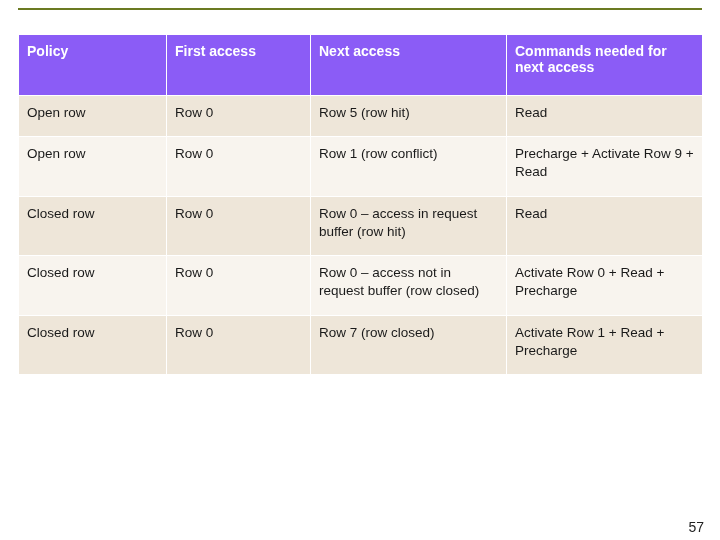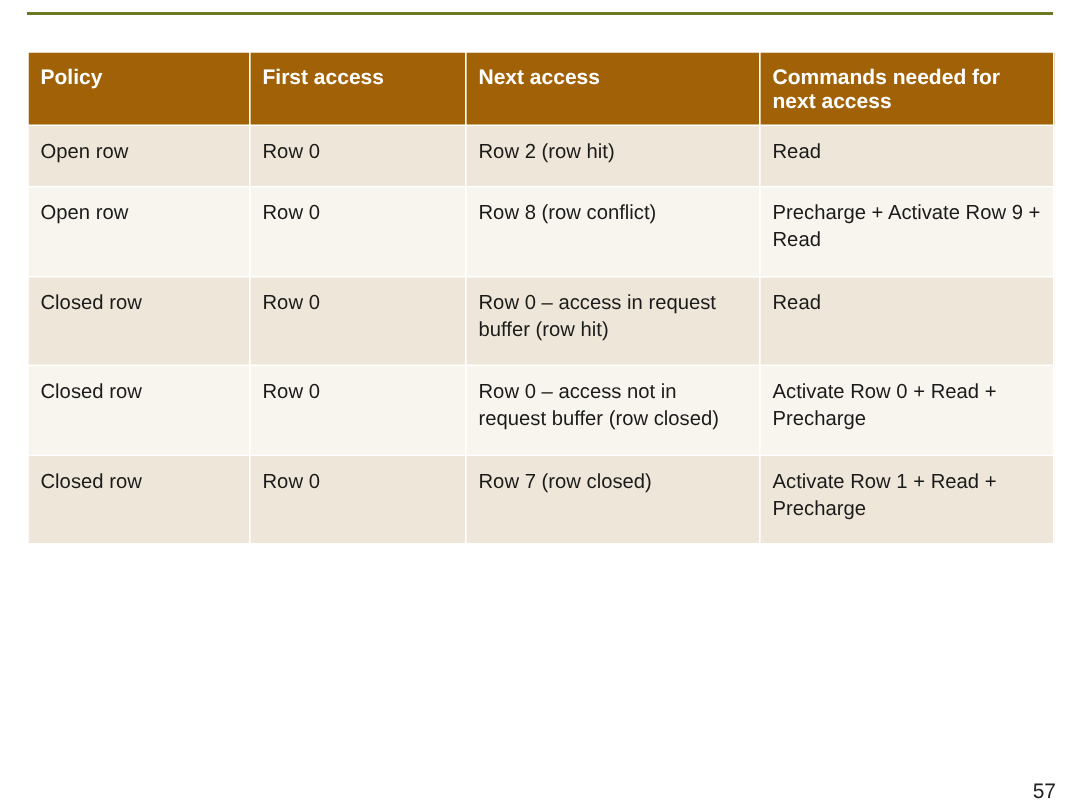--- a/index.html
+++ b/index.html
@@ -36,27 +36,27 @@
   table {
     border-collapse: collapse;
     width: 684px;
     table-layout: fixed;
   }
   col.c0 { width: 148px; }
   col.c1 { width: 144px; }
   col.c2 { width: 196px; }
   col.c3 { width: 196px; }
   th {
-    background: #a16207;
+    background: #8b5cf6;
     color: #ffffff;
     font-weight: 700;
     font-size: 14px;
     text-align: left;
     vertical-align: top;
-    padding: 8px 8px 8px 8px;
+    padding: 8px 8px 20px 8px;
     border: 1px solid #ffffff;
   }
   td {
     font-size: 13.5px;
     text-align: left;
     vertical-align: top;
     padding: 8px 8px 14px 8px;
     border: 1px solid #ffffff;
     line-height: 1.35;
   }
@@ -88,27 +88,27 @@
         <th>Policy</th>
         <th>First access</th>
         <th>Next access</th>
         <th>Commands needed for next access</th>
       </tr>
     </thead>
     <tbody>
       <tr>
         <td>Open row</td>
         <td>Row 0</td>
-        <td>Row 2 (row hit)</td>
+        <td>Row 5 (row hit)</td>
         <td>Read</td>
       </tr>
       <tr>
         <td>Open row</td>
         <td>Row 0</td>
-        <td>Row 8 (row conflict)</td>
+        <td>Row 1 (row conflict)</td>
         <td>Precharge + Activate Row 9 + Read</td>
       </tr>
       <tr>
         <td>Closed row</td>
         <td>Row 0</td>
         <td>Row 0 – access in request buffer (row hit)</td>
         <td>Read</td>
       </tr>
       <tr>
         <td>Closed row</td>

